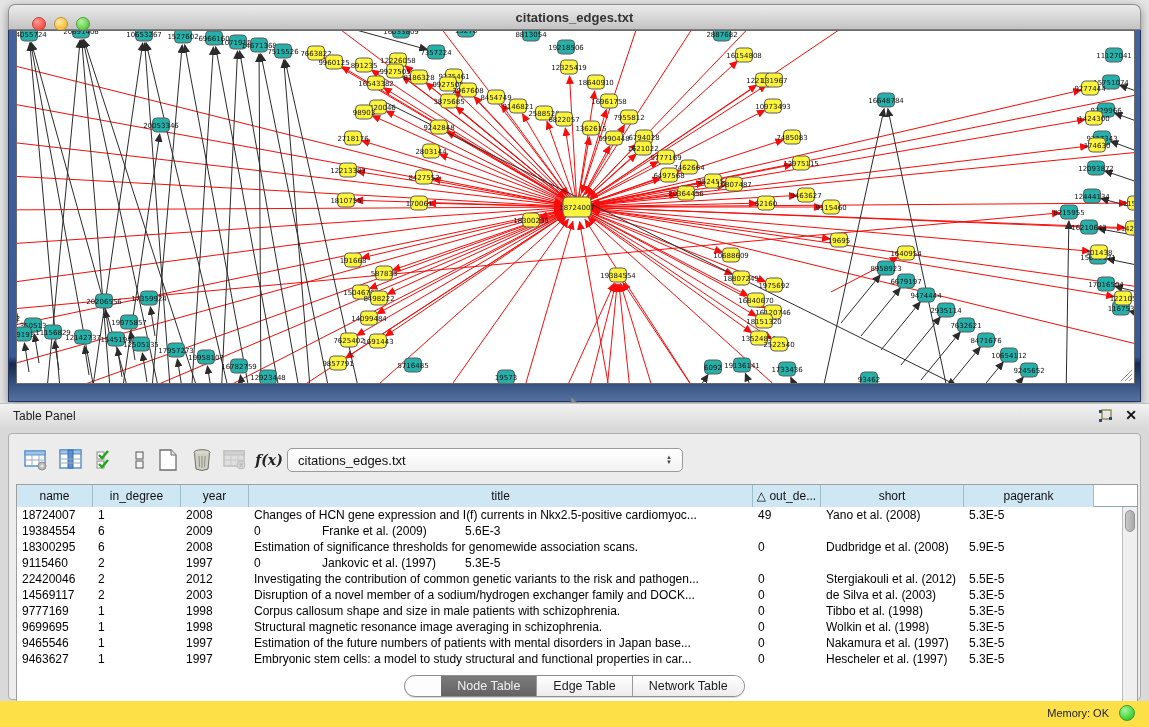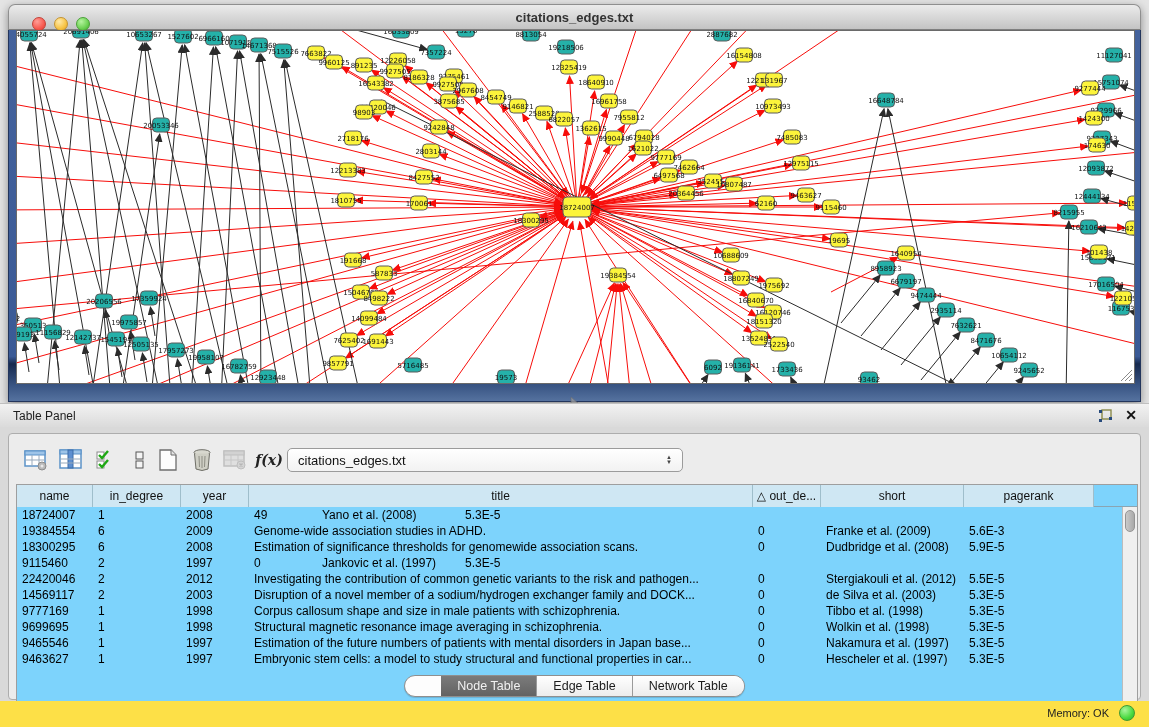--- a/index.html
+++ b/index.html
@@ -38,21 +38,21 @@
     background:#ececec; border:1px solid #adadad; border-radius:4px; }
 
   .toolbar { position:absolute; left:1px; top:10px; width:100%; height:34px; }
   .tb-icon { position:absolute; top:2px; width:28px; height:28px; display:flex; align-items:center; justify-content:center; }
   .fx-label { font-family:"DejaVu Serif", serif; font-style:italic; font-weight:bold; font-size:14px; color:#222; }
   .combo { position:absolute; left:277px; top:4px; width:396px; height:24px; background:linear-gradient(#ffffff,#f2f2f2);
     border:1px solid #9b9b9b; border-radius:5px; font-size:13px; color:#111;
     display:flex; align-items:center; padding:0 10px; }
   .combo .arrows { margin-left:auto; display:flex; flex-direction:column; line-height:5px; font-size:6px; color:#444; }
 
-  .dtable { position:absolute; left:7px; top:50px; width:1122px; height:231px; background:#7dd3fc;
+  .dtable { position:absolute; left:7px; top:50px; width:1122px; height:231px; background:#ffffff;
     border:1px solid #9e9e9e; overflow:hidden; }
   .thead { display:flex; height:22px; border-bottom:1px solid #8aa4b2; }
   .th { background:#cfe7f3; border-right:1px solid #9fbecb; font-size:12px; color:#111;
     display:flex; align-items:center; justify-content:center; height:22px; flex:0 0 auto; }
   .tbody .tr { display:flex; height:16px; line-height:16px; font-size:12px; color:#000; }
   .tbody .td { flex:0 0 auto; white-space:nowrap; overflow:hidden; padding-left:5px; }
   .vscroll { position:absolute; right:0; top:22px; bottom:0; width:15px; background:#efefef; border-left:1px solid #bcbcbc; }
   .vthumb { position:absolute; left:2px; top:3px; width:10px; height:22px; background:linear-gradient(90deg,#c9c9c9,#a9a9a9); border:1px solid #949494; border-radius:6px; }
 
   .tabs-row { position:absolute; left:0; right:0; top:241px; height:24px; display:flex; justify-content:center; }
@@ -632,29 +632,29 @@
           <div class="th" style="width: 504px;">title</div>
           <div class="th" style="width: 68px;">△ out_de...</div>
           <div class="th" style="width: 143px;">short</div>
           <div class="th" style="width: 130px;">pagerank</div>
         </div>
       <div class="tbody" id="tbody">
           <div class="tr">
             <div class="td" style="width: 76px;">18724007</div>
             <div class="td" style="width: 88px;">1</div>
             <div class="td" style="width: 68px;">2008</div>
+            <div class="td" style="width: 504px;">Changes of HCN gene expression and I(f) currents in Nkx2.5-positive cardiomyoc...</div>
             <div class="td" style="width: 68px;">49</div>
             <div class="td" style="width: 143px;">Yano et al. (2008)</div>
             <div class="td" style="width: 130px;">5.3E-5</div>
           </div>
           <div class="tr">
             <div class="td" style="width: 76px;">19384554</div>
             <div class="td" style="width: 88px;">6</div>
             <div class="td" style="width: 68px;">2009</div>
-            <div class="td" style="width: 504px;">Genome-wide association studies in ADHD.</div>
             <div class="td" style="width: 68px;">0</div>
             <div class="td" style="width: 143px;">Franke et al. (2009)</div>
             <div class="td" style="width: 130px;">5.6E-3</div>
           </div>
           <div class="tr">
             <div class="td" style="width: 76px;">18300295</div>
             <div class="td" style="width: 88px;">6</div>
             <div class="td" style="width: 68px;">2008</div>
             <div class="td" style="width: 504px;">Estimation of significance thresholds for genomewide association scans.</div>
             <div class="td" style="width: 68px;">0</div>

